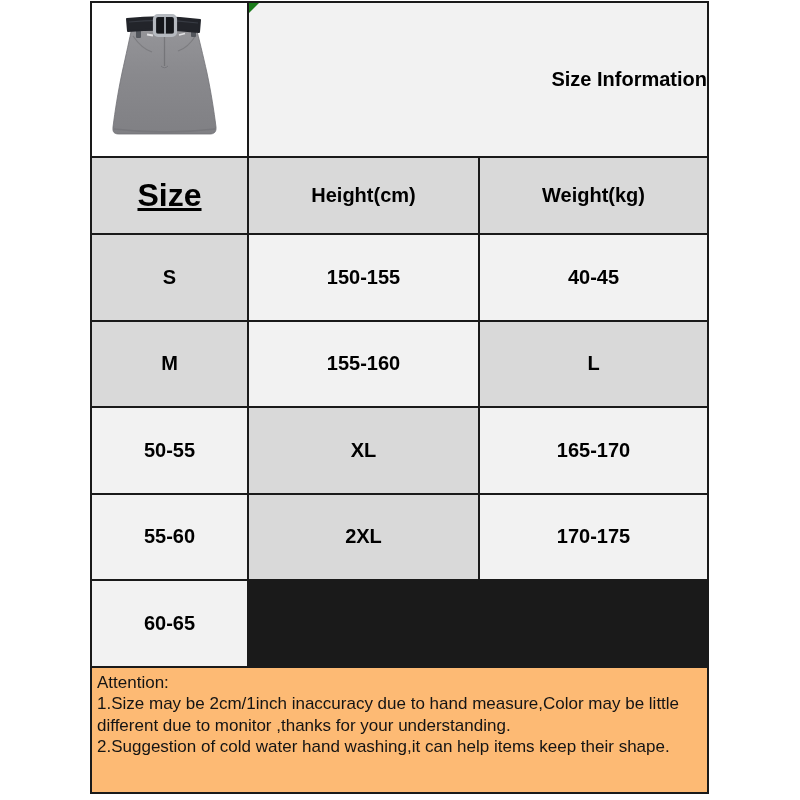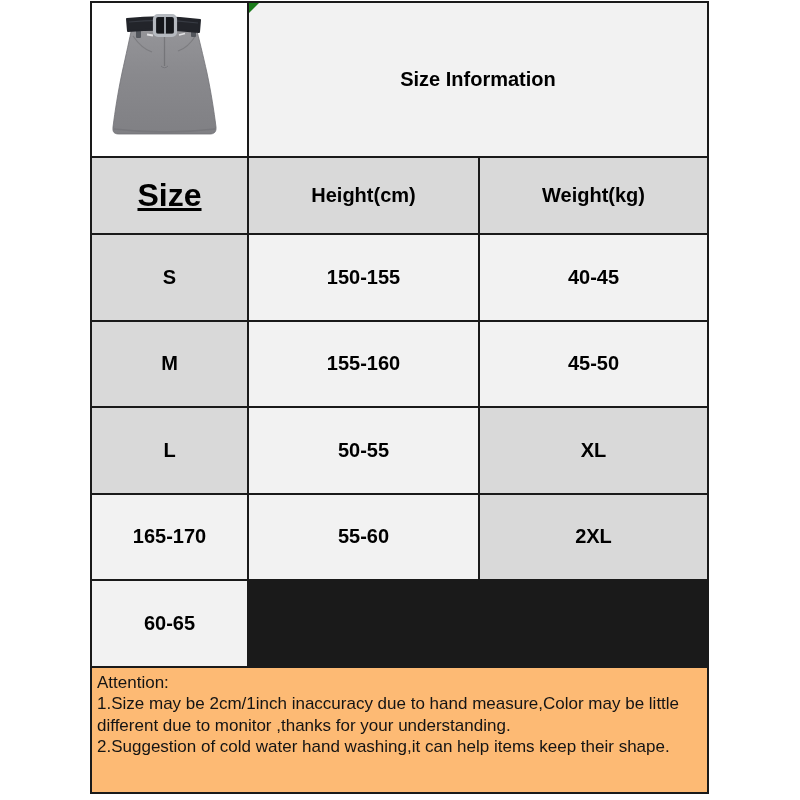--- a/index.html
+++ b/index.html
@@ -29,20 +29,21 @@
     color: #000;
   }
   .img-cell { background: #ffffff; position: relative; padding: 0; }
   .img-cell svg { display: block; width: 155px; height: 153px; }
   .title-cell {
     grid-column: 2 / 4;
     background: #f2f2f2;
     position: relative;
     font-weight: bold;
     font-size: 20px;
+    justify-content: flex-end;
   }
   .corner-marker {
     position: absolute;
     top: 0; left: 0;
     width: 0; height: 0;
     border-top: 10px solid #1b7c1b;
     border-right: 10px solid transparent;
   }
   .head-cell { background: #d9d9d9; font-weight: bold; font-size: 20px; }
   .head-size { font-size: 32px; text-decoration: underline; }
@@ -107,30 +108,30 @@
     <div class="cell head-cell head-size">Size</div>
     <div class="cell head-cell">Height(cm)</div>
     <div class="cell head-cell">Weight(kg)</div>
 
     <div class="cell size-cell">S</div>
     <div class="cell data-cell">150-155</div>
     <div class="cell data-cell">40-45</div>
 
     <div class="cell size-cell">M</div>
     <div class="cell data-cell">155-160</div>
-    <div class="cell data-cell">45-50</div>
 
     <div class="cell size-cell">L</div>
     <div class="cell data-cell">50-55</div>
 
     <div class="cell size-cell">XL</div>
     <div class="cell data-cell">165-170</div>
     <div class="cell data-cell">55-60</div>
 
     <div class="cell size-cell">2XL</div>
+    <div class="cell data-cell">170-175</div>
     <div class="cell data-cell">60-65</div>
 
     <div class="cell attention-cell">
       <div>Attention:</div>
       <div>1.Size may be 2cm/1inch inaccuracy due to hand measure,Color may be little</div>
       <div>different due to monitor ,thanks for your understanding.</div>
       <div>2.Suggestion of cold water hand washing,it can help items keep their shape.</div>
     </div>
 
   </div>

